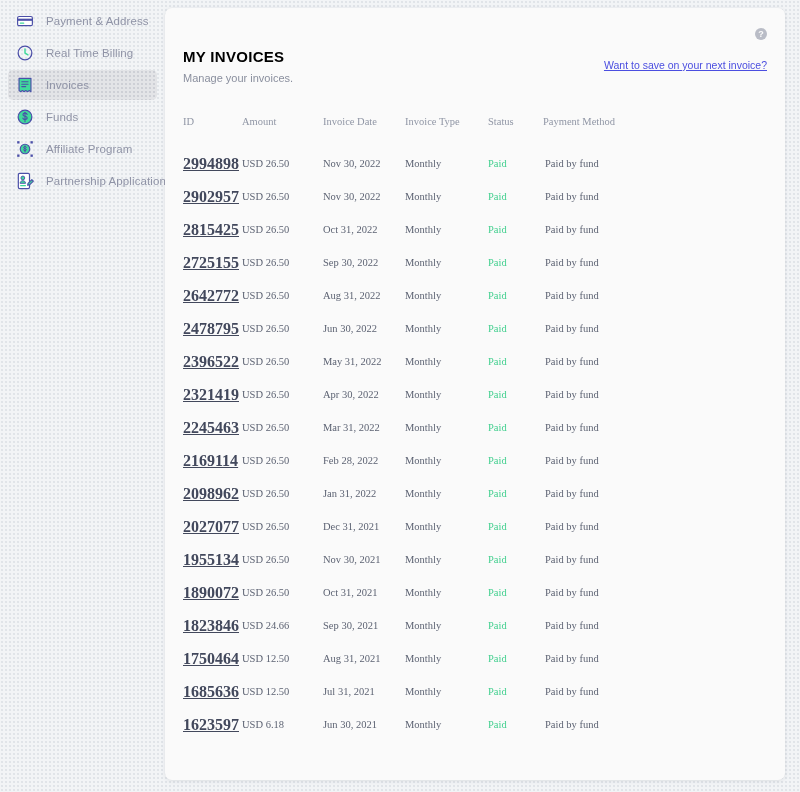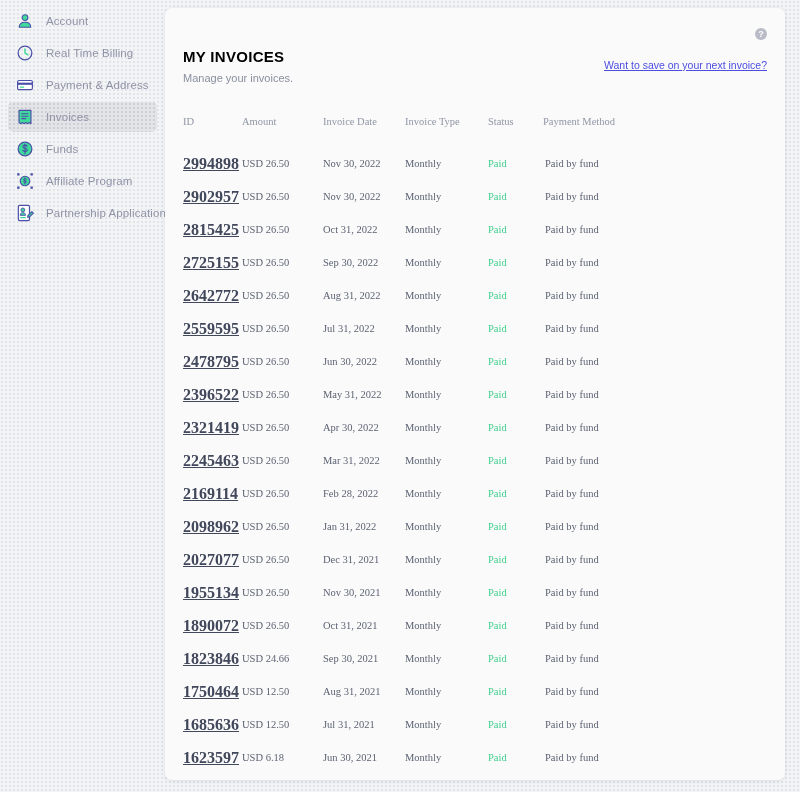--- a/index.html
+++ b/index.html
@@ -145,44 +145,35 @@
 </style>
 </head>
 <body>
 
 <div class="page">
 
   <nav class="sidebar">
       <div class="nav-item">
         <span>
           <svg viewBox="0 0 20 20" class="nav-icon">
-            <circle cx="10" cy="6.2" r="3.2" fill="#3fd99b" stroke="#4b4fa8" stroke-width="1.2"></circle>
-            <path d="M3.6 17c0-3.6 2.9-5.6 6.4-5.6s6.4 2 6.4 5.6z" fill="#3fd99b" stroke="#4b4fa8" stroke-width="1.2" stroke-linejoin="round"></path>
-          </svg>
-        </span>
-        <span class="nav-label">Account</span>
-      </div>
-      <div class="nav-item">
-        <span>
-          <svg viewBox="0 0 20 20" class="nav-icon">
-            <circle cx="10" cy="10" r="7.6" fill="none" stroke="#4b4fa8" stroke-width="1.4"></circle>
-            <path d="M10 5.4V10l3.3 2" fill="none" stroke="#3fd99b" stroke-width="1.6" stroke-linecap="round"></path>
-          </svg>
-        </span>
-        <span class="nav-label">Real Time Billing</span>
-      </div>
-      <div class="nav-item">
-        <span>
-          <svg viewBox="0 0 20 20" class="nav-icon">
             <rect x="1.8" y="5" width="16.4" height="10.2" rx="1.6" fill="#fff" stroke="#4b4fa8" stroke-width="1.3"></rect>
             <rect x="1.8" y="7.4" width="16.4" height="2.4" fill="#4b4fa8"></rect>
             <rect x="4.2" y="11.6" width="5" height="1.5" rx="0.7" fill="#3fd99b"></rect>
           </svg>
         </span>
         <span class="nav-label">Payment &amp; Address</span>
+      </div>
+      <div class="nav-item">
+        <span>
+          <svg viewBox="0 0 20 20" class="nav-icon">
+            <circle cx="10" cy="10" r="7.6" fill="none" stroke="#4b4fa8" stroke-width="1.4"></circle>
+            <path d="M10 5.4V10l3.3 2" fill="none" stroke="#3fd99b" stroke-width="1.6" stroke-linecap="round"></path>
+          </svg>
+        </span>
+        <span class="nav-label">Real Time Billing</span>
       </div>
       <div class="nav-item active">
         <span>
           <svg viewBox="0 0 20 20" class="nav-icon">
             <path d="M3.4 2.6h13.2v14.8l-1.9-1.2-1.9 1.2-1.9-1.2-1.9 1.2-1.9-1.2-1.9 1.2-1.8-1.2z" fill="#3fd99b" stroke="#4b4fa8" stroke-width="1.3" stroke-linejoin="round"></path>
             <path d="M6.4 6.4h7M6.4 9.1h7M6.4 11.8h4.4" stroke="#4b4fa8" stroke-width="1.2" stroke-linecap="round"></path>
           </svg>
         </span>
         <span class="nav-label">Invoices</span>
       </div>
@@ -281,28 +272,20 @@
           </tr>
           <tr>
             <td class="c-id"><span class="inv-id">2642772</span></td>
             <td class="c-amt"><span>USD 26.50</span></td>
             <td class="c-date"><span>Aug 31, 2022</span></td>
             <td class="c-type"><span>Monthly</span></td>
             <td class="c-stat"><span class="status-paid">Paid</span></td>
             <td class="c-pay"><span>Paid by fund</span></td>
           </tr>
           <tr>
-            <td class="c-id"><span class="inv-id">2559595</span></td>
-            <td class="c-amt"><span>USD 26.50</span></td>
-            <td class="c-date"><span>Jul 31, 2022</span></td>
-            <td class="c-type"><span>Monthly</span></td>
-            <td class="c-stat"><span class="status-paid">Paid</span></td>
-            <td class="c-pay"><span>Paid by fund</span></td>
-          </tr>
-          <tr>
             <td class="c-id"><span class="inv-id">2478795</span></td>
             <td class="c-amt"><span>USD 26.50</span></td>
             <td class="c-date"><span>Jun 30, 2022</span></td>
             <td class="c-type"><span>Monthly</span></td>
             <td class="c-stat"><span class="status-paid">Paid</span></td>
             <td class="c-pay"><span>Paid by fund</span></td>
           </tr>
           <tr>
             <td class="c-id"><span class="inv-id">2396522</span></td>
             <td class="c-amt"><span>USD 26.50</span></td>

